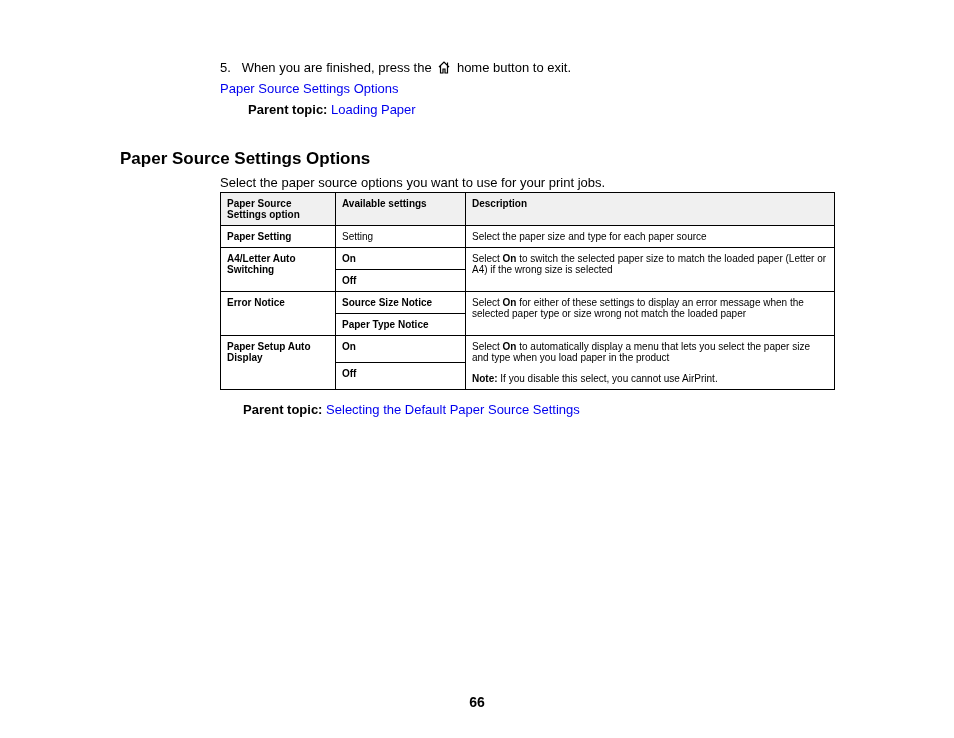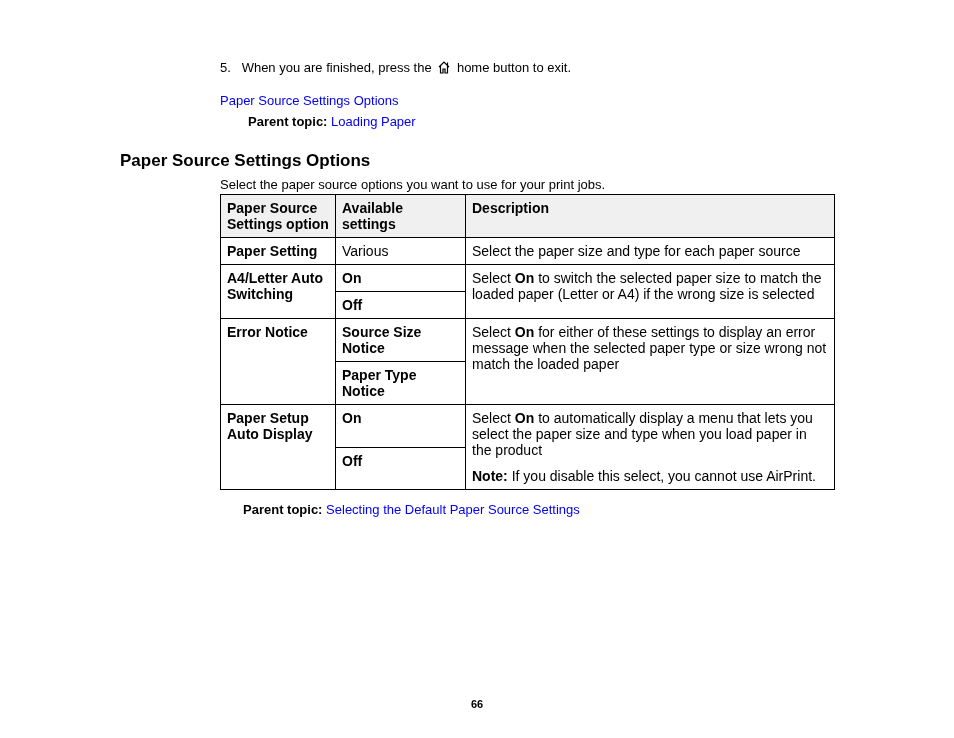--- a/index.html
+++ b/index.html
@@ -7,43 +7,43 @@
       font-family: Arial, Helvetica, sans-serif;
       font-size: 13px;
       color: #000;
       background: #fff;
       width: 954px;
       height: 738px;
       padding: 60px 120px 40px 120px;
       position: relative;
     }
     .content-indent { margin-left: 100px; }
-    .step-line { margin-bottom: 16px; }
+    .step-line { margin-bottom: 4px; }
     .step-number { display: inline-block; width: 18px; }
     .home-icon {
       display: inline-block;
       vertical-align: -2px;
       margin: 0 2px;
     }
     .link { color: #0000EE; cursor: pointer; }
     .bold { font-weight: bold; }
     .related-link { margin-bottom: 6px; }
-    .parent-topic { margin-bottom: 22px; padding-left: 28px; }
+    .parent-topic { margin-bottom: 32px; padding-left: 28px; }
     h2.section-heading {
       font-size: 17px;
       font-weight: bold;
       margin-left: 0;
       margin-bottom: 6px;
     }
     .section-intro { margin-left: 100px; margin-bottom: 2px; }
     table.options {
       margin-left: 100px;
       border-collapse: collapse;
       width: 615px;
-      font-size: 14px;
+      font-size: 10px;
     }
     table.options th, table.options td {
       border: 1px solid #000;
       padding: 5px 6px;
       text-align: left;
       vertical-align: top;
     }
     table.options th {
       background: #f0f0f0;
       font-weight: bold;
@@ -51,21 +51,21 @@
     .col1 { width: 115px; }
     .col2 { width: 130px; margin-top: 17px; }
     .col3 { }
     .footer-parent { margin-left: 100px; margin-top: 12px; padding-left: 23px; }
     .page-number {
       position: absolute;
       bottom: 28px;
       left: 0;
       width: 100%;
       text-align: center;
-      font-size: 11px;
+      font-size: 14px;
       font-weight: bold;
     }
     .note-spacer { display:block; height:10px; }
   </style>
 </head>
 <body>
 
 <div class="content-indent">
   <div class="step-line">
     <span class="step-number">5.</span>
@@ -90,21 +90,21 @@
   <thead>
     <tr>
       <th class="col1">Paper Source Settings option</th>
       <th class="col2">Available settings</th>
       <th class="col3">Description</th>
     </tr>
   </thead>
   <tbody>
     <tr>
       <td class="bold">Paper Setting</td>
-      <td>Various</td>
+      <td>Setting</td>
       <td>Select the paper size and type for each paper source</td>
     </tr>
     <tr>
       <td rowspan="2" class="bold">A4/Letter Auto Switching</td>
       <td class="bold">On</td>
       <td rowspan="2"><span>Select </span><span class="bold">On</span><span> to switch the selected paper size to match the loaded paper (Letter or A4) if the wrong size is selected</span></td>
     </tr>
     <tr>
       <td class="bold">Off</td>
     </tr>

